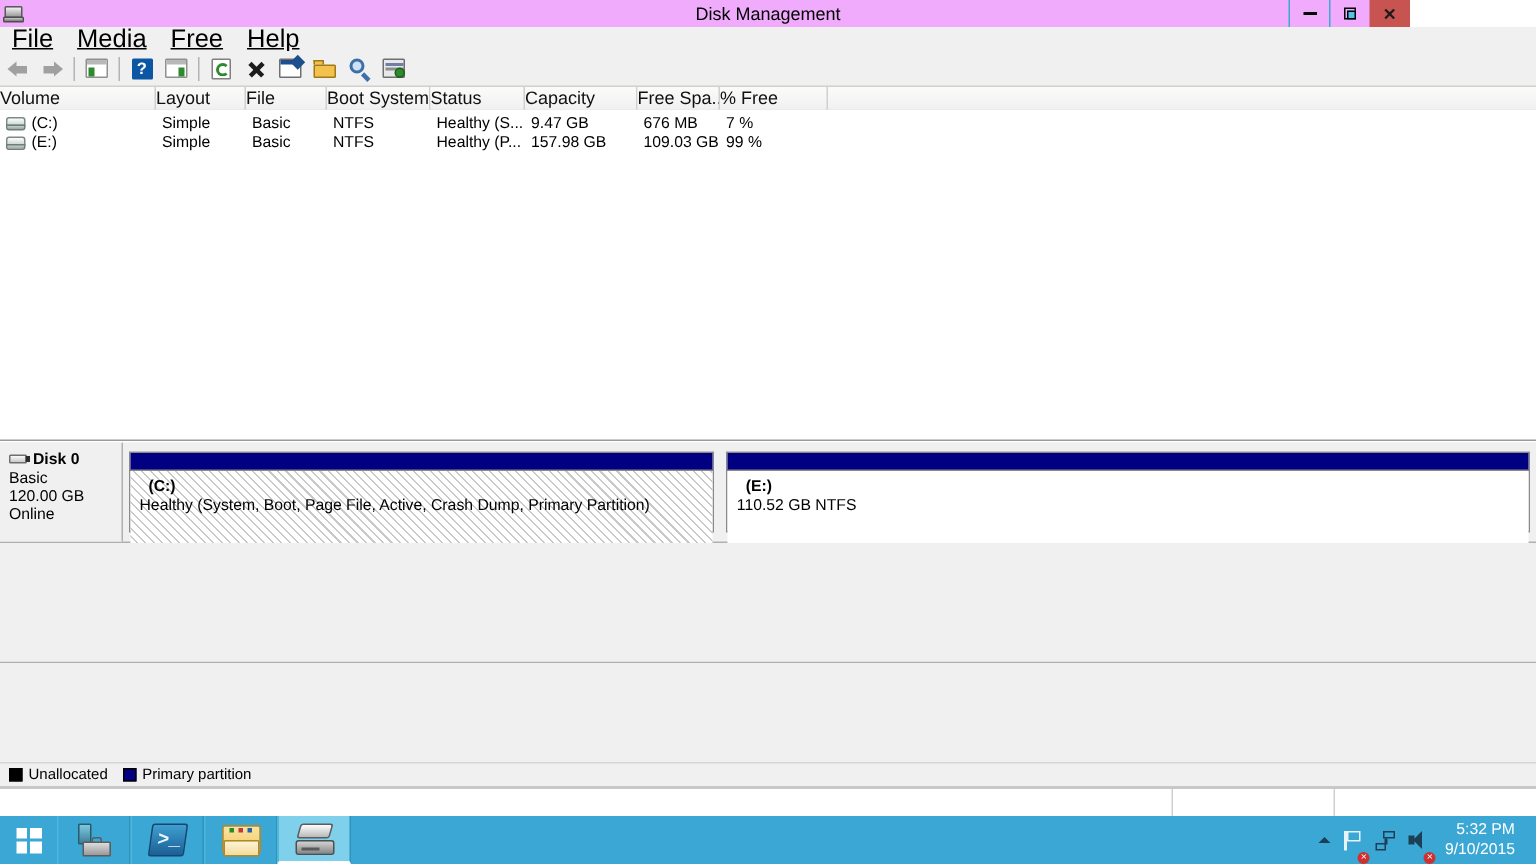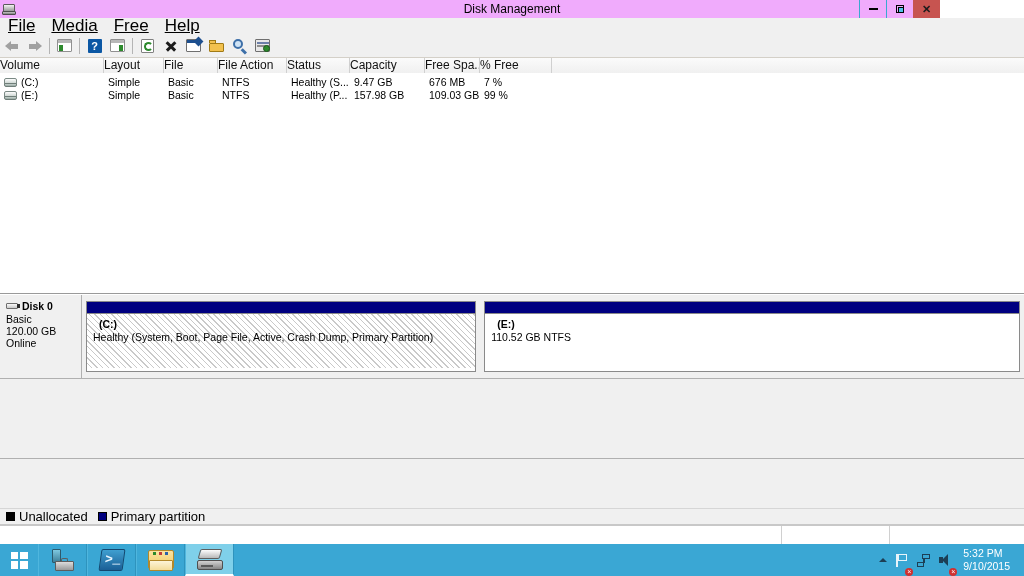--- a/index.html
+++ b/index.html
@@ -285,21 +285,21 @@
   }
 
   
   .legend {
     position: absolute; left: 0; bottom: 0; width: 1024px; height: 16px;
     background: #f0f0f0; display: flex; align-items: center; padding-left: 6px;
     border-top: 1px solid #d6d6d6;
   }
   .leg-item { display: flex; align-items: center; margin-right: 10px; }
   .leg-sw { width: 9px; height: 9px; margin-right: 4px; border: 1px solid #000; }
-  .leg-label { font-size: 13px; color: #000; }
+  .leg-label { font-size: 10px; color: #000; }
 
   
   .statusbar {
     position: absolute; left: 0; top: 524px; width: 1024px; height: 20px;
     background: #ffffff; border-top: 2px solid #c8c8c8;
     display: flex;
   }
   .sb-cell { height: 18px; border-right: 1px solid #d0d0d0; }
 
   
@@ -406,21 +406,21 @@
   .spk-ico { width: 14px; height: 13px; position: relative; }
   .spk-ico .body {
     position: absolute; left: 0; top: 3px; width: 4px; height: 6px; background: #1c3f55;
   }
   .spk-ico .cone {
     position: absolute; left: 3px; top: 0px; width: 0; height: 0;
     border-top: 6.5px solid transparent; border-bottom: 6.5px solid transparent;
     border-right: 6px solid #1c3f55;
   }
   .clock {
-    display: flex; flex-direction: column; align-items: flex-start; justify-content: center;
+    display: flex; flex-direction: column; align-items: flex-end; justify-content: center;
     height: 32px; padding: 0 8px 0 6px; color: #ffffff; font-size: 10.5px; line-height: 13px;
   }
 </style>
 </head>
 <body>
 
 <div id="app">
 
   <div class="titlebar">
     <div class="titlebar-icon">
@@ -507,21 +507,21 @@
           <i class="gear"></i>
         </span>
     </div>
   </div>
 
   <div class="vol-pane">
     <div class="vol-header">
       <div class="vh" style="width:104px">Volume</div>
       <div class="vh" style="width:60px">Layout</div>
       <div class="vh" style="width:54px">File</div>
-      <div class="vh" style="width:69px">File Action</div>
+      <div class="vh" style="width:69px">Boot System</div>
       <div class="vh" style="width:63px">Status</div>
       <div class="vh" style="width:75px">Capacity</div>
       <div class="vh" style="width:55px">Free Spa...</div>
       <div class="vh" style="width:72px">% Free</div>
       <div class="vh" style="width:472px"></div>
     </div>
     <div class="vol-rows">
 
       <div class="vol-row" style="margin-top:3px">
         <div class="vc first" style="width:104px">
@@ -555,21 +555,21 @@
         <div class="vc" style="width:75px">157.98 GB</div>
         <div class="vc" style="width:55px">109.03 GB</div>
         <div class="vc" style="width:72px">99 %</div>
       </div>
 
     </div>
   </div>
 
   <div class="disk-pane">
 
-    <div class="disk-row" style="height:84px">
+    <div class="disk-row" style="height:67px">
       <div class="disk-info">
         <div class="disk-title">
           <span class="disk-icon-hd">
               <i class="a"></i>
               <i class="b"></i>
             </span>
           <span>Disk 0</span>
         </div>
         <div class="disk-sub">Basic</div>
         <div class="disk-sub">120.00 GB</div>

